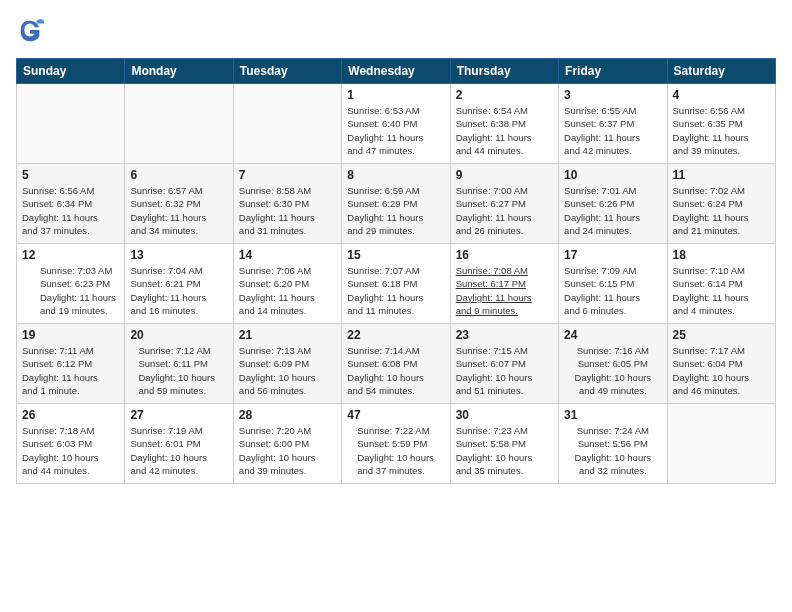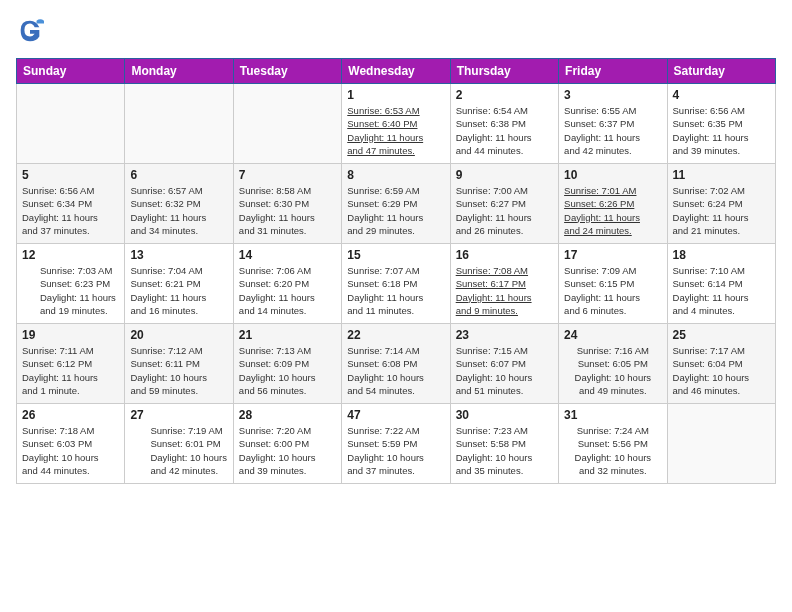--- a/index.html
+++ b/index.html
@@ -48,21 +48,21 @@
     .location-title {
       font-size: 14px;
       color: #444;
     }
     .calendar {
       width: 100%;
       border-collapse: collapse;
       border: 1px solid #ccc;
     }
     .calendar th {
-      background-color: #a21caf;
+      background-color: #0c4a6e;
       color: #fff;
       font-size: 12px;
       font-weight: bold;
       padding: 5px 6px;
       text-align: left;
       border: 1px solid #2a5ea0;
     }
     .calendar td {
       border: 1px solid #ccc;
       vertical-align: top;
@@ -130,21 +130,21 @@
         <th>Saturday</th>
       </tr>
   </thead>
   <tbody id="calendar-body">
   <tr>
         <td class="empty"></td>
         <td class="empty"></td>
         <td class="empty"></td>
         <td>
           <span class="day-num">1</span>
-          <div class="day-info" style="white-space: pre-line; text-decoration: underline;">Sunrise: 6:53 AM
+          <div class="day-info" style="white-space: pre-line;">Sunrise: 6:53 AM
 Sunset: 6:40 PM
 Daylight: 11 hours
 and 47 minutes.</div>
         </td>
         <td>
           <span class="day-num">2</span>
           <div class="day-info" style="white-space: pre-line;">Sunrise: 6:54 AM
 Sunset: 6:38 PM
 Daylight: 11 hours
 and 44 minutes.</div>
@@ -195,21 +195,21 @@
         </td>
         <td>
           <span class="day-num">9</span>
           <div class="day-info" style="white-space: pre-line;">Sunrise: 7:00 AM
 Sunset: 6:27 PM
 Daylight: 11 hours
 and 26 minutes.</div>
         </td>
         <td>
           <span class="day-num">10</span>
-          <div class="day-info" style="white-space: pre-line; text-decoration: underline;">Sunrise: 7:01 AM
+          <div class="day-info" style="white-space: pre-line;">Sunrise: 7:01 AM
 Sunset: 6:26 PM
 Daylight: 11 hours
 and 24 minutes.</div>
         </td>
         <td>
           <span class="day-num">11</span>
           <div class="day-info" style="white-space: pre-line;">Sunrise: 7:02 AM
 Sunset: 6:24 PM
 Daylight: 11 hours
 and 21 minutes.</div>
@@ -269,21 +269,21 @@
       <tr class="week-row-alt">
         <td>
           <span class="day-num">19</span>
           <div class="day-info" style="white-space: pre-line;">Sunrise: 7:11 AM
 Sunset: 6:12 PM
 Daylight: 11 hours
 and 1 minute.</div>
         </td>
         <td>
           <span class="day-num">20</span>
-          <div class="day-info" style="white-space: pre-line;">Sunrise: 7:12 AM
+          <div class="day-info" style="white-space: pre-line; margin-left: 8px;">Sunrise: 7:12 AM
 Sunset: 6:11 PM
 Daylight: 10 hours
 and 59 minutes.</div>
         </td>
         <td>
           <span class="day-num">21</span>
           <div class="day-info" style="white-space: pre-line;">Sunrise: 7:13 AM
 Sunset: 6:09 PM
 Daylight: 10 hours
 and 56 minutes.</div>
@@ -320,35 +320,35 @@
       <tr>
         <td>
           <span class="day-num">26</span>
           <div class="day-info" style="white-space: pre-line;">Sunrise: 7:18 AM
 Sunset: 6:03 PM
 Daylight: 10 hours
 and 44 minutes.</div>
         </td>
         <td>
           <span class="day-num">27</span>
-          <div class="day-info" style="white-space: pre-line; margin-left: 20px;">Sunrise: 7:19 AM
+          <div class="day-info" style="white-space: pre-line;">Sunrise: 7:19 AM
 Sunset: 6:01 PM
 Daylight: 10 hours
 and 42 minutes.</div>
         </td>
         <td>
           <span class="day-num">28</span>
           <div class="day-info" style="white-space: pre-line;">Sunrise: 7:20 AM
 Sunset: 6:00 PM
 Daylight: 10 hours
 and 39 minutes.</div>
         </td>
         <td>
           <span class="day-num">47</span>
-          <div class="day-info" style="white-space: pre-line;">Sunrise: 7:22 AM
+          <div class="day-info" style="white-space: pre-line; margin-left: 10px;">Sunrise: 7:22 AM
 Sunset: 5:59 PM
 Daylight: 10 hours
 and 37 minutes.</div>
         </td>
         <td>
           <span class="day-num">30</span>
           <div class="day-info" style="white-space: pre-line;">Sunrise: 7:23 AM
 Sunset: 5:58 PM
 Daylight: 10 hours
 and 35 minutes.</div>

